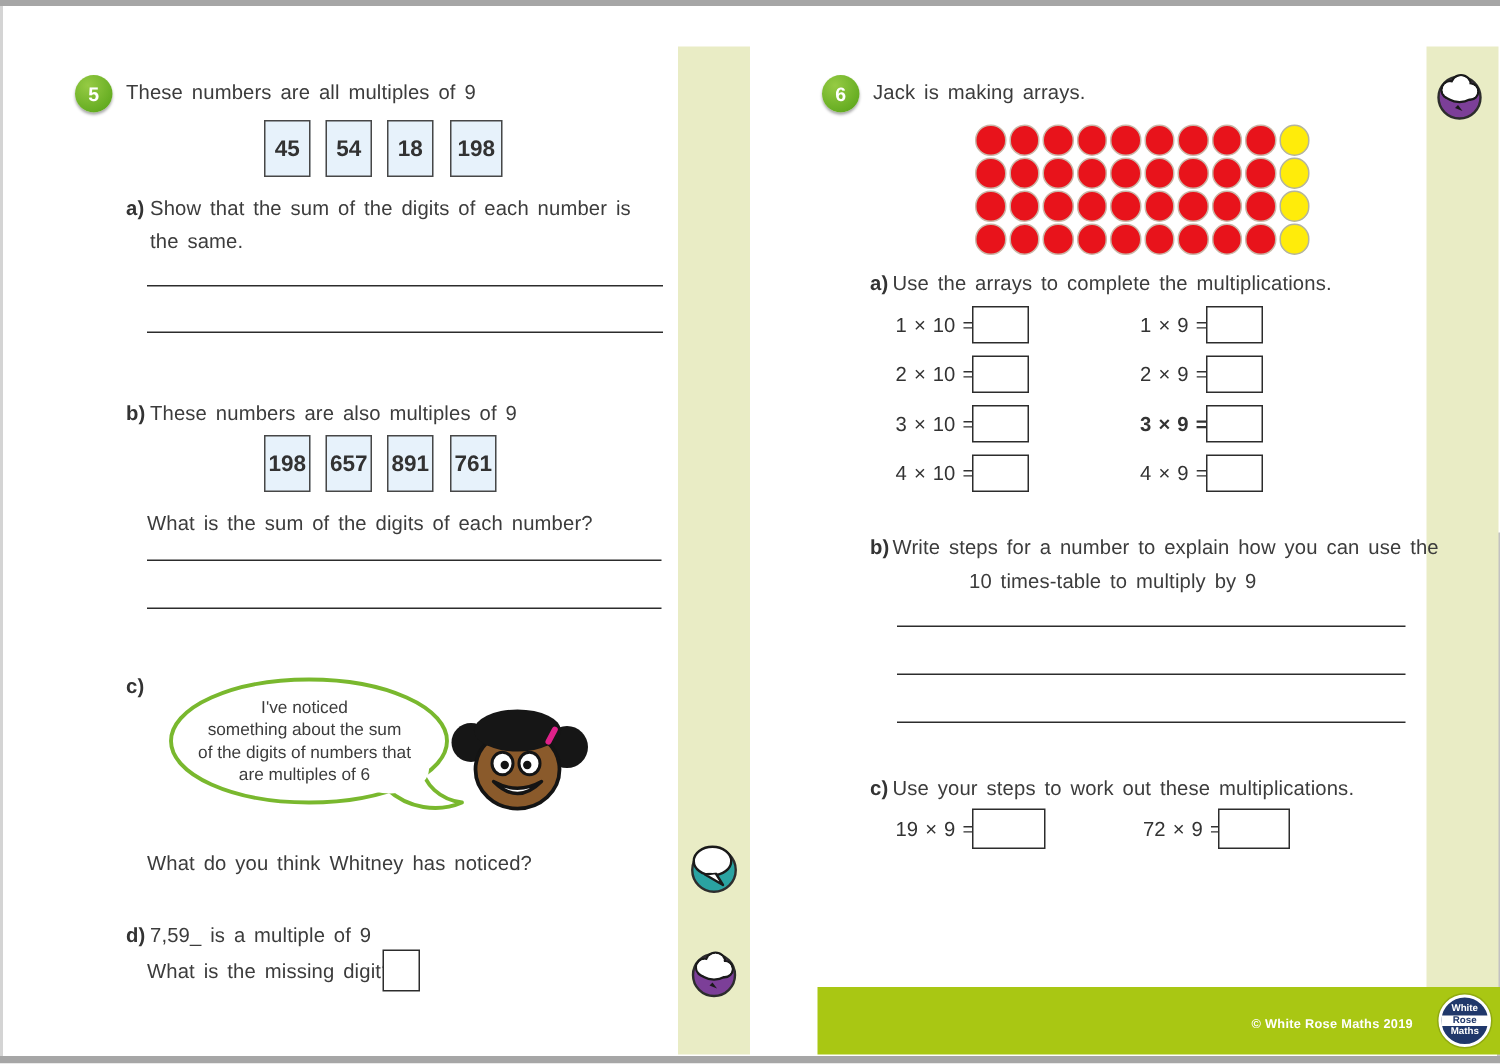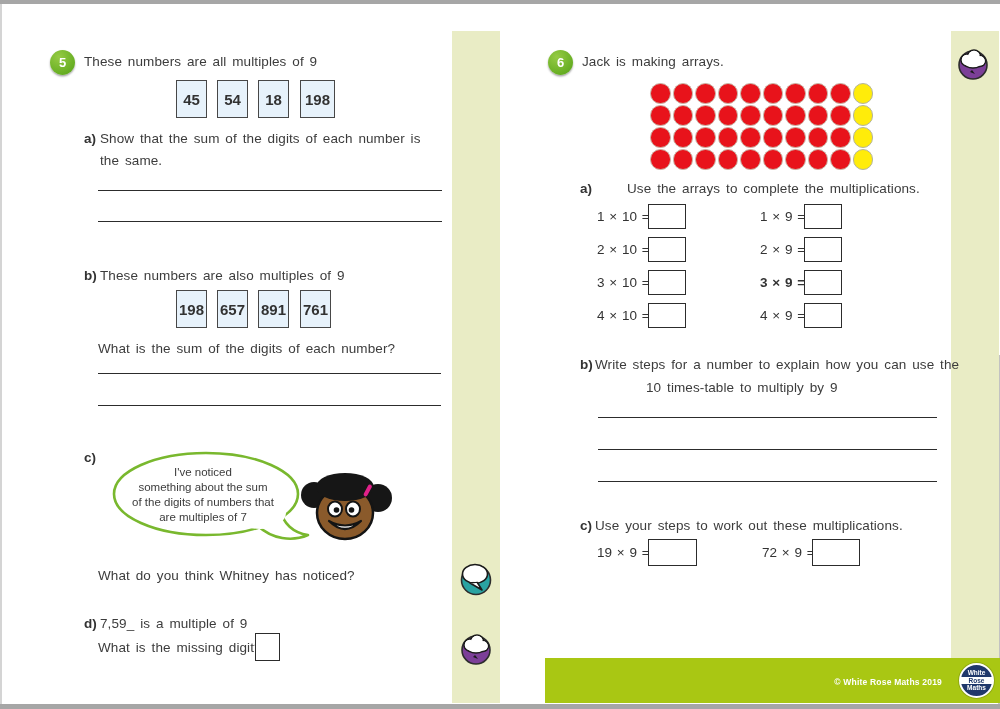--- a/index.html
+++ b/index.html
@@ -88,21 +88,21 @@
     <div class="txt lbl" style="left:84px;top:450px;">c)</div>
 
     <svg style="left:110px;top:451px;" width="200" height="95" viewBox="0 0 200 95">
       <ellipse cx="96" cy="43" rx="92" ry="41" fill="#ffffff" stroke="#79b82e" stroke-width="2.6"></ellipse>
       <path d="M148 75 C 162 88, 182 91, 198 84 C 183 82, 173 72, 171 60 Z" fill="#ffffff" stroke="#79b82e" stroke-width="2.6" stroke-linejoin="round"></path>
       <ellipse cx="150" cy="62" rx="26" ry="16" fill="#ffffff"></ellipse>
     </svg>
     <div class="bubble-line" style="top:466px;text-align:center;">I've noticed</div>
     <div class="bubble-line" style="top:481px;">something about the sum</div>
     <div class="bubble-line" style="top:496px;">of the digits of numbers that</div>
-    <div class="bubble-line" style="top:511px;">are multiples of 7</div>
+    <div class="bubble-line" style="top:511px;">are multiples of 6</div>
 
     <svg style="left:300px;top:470px;" width="92" height="72" viewBox="0 0 92 72">
       <circle cx="14" cy="25" r="13" fill="#161616"></circle>
       <circle cx="78" cy="28" r="14" fill="#161616"></circle>
       <ellipse cx="45" cy="43" rx="28" ry="26" fill="#8a5a2b" stroke="#141414" stroke-width="2.5"></ellipse>
       <ellipse cx="45" cy="17" rx="29" ry="14" fill="#161616"></ellipse>
       <rect x="66" y="14" width="4" height="13" rx="2" fill="#e0218a" transform="rotate(28 68 20)"></rect>
       <ellipse cx="35" cy="39" rx="7" ry="7.5" fill="#ffffff" stroke="#141414" stroke-width="2"></ellipse>
       <ellipse cx="53" cy="39" rx="7" ry="7.5" fill="#ffffff" stroke="#141414" stroke-width="2"></ellipse>
       <circle cx="36.5" cy="40" r="2.8" fill="#141414"></circle>
@@ -203,21 +203,21 @@
           <div class="counter" style="background: rgb(232, 19, 27); border-color: rgb(201, 183, 168);"></div>
           <div class="counter" style="background: rgb(232, 19, 27); border-color: rgb(201, 183, 168);"></div>
           <div class="counter" style="background: rgb(232, 19, 27); border-color: rgb(201, 183, 168);"></div>
           <div class="counter" style="background: rgb(232, 19, 27); border-color: rgb(201, 183, 168);"></div>
           <div class="counter" style="background: rgb(232, 19, 27); border-color: rgb(201, 183, 168);"></div>
           <div class="counter" style="background: rgb(255, 236, 10); border-color: rgb(180, 180, 158);"></div>
         </div>
       </div>
 
     <div class="txt lbl" style="left:580px;top:181px;">a)</div>
-    <div class="txt" style="left:595px;top:181px;margin-left:32px;">Use the arrays to complete the multiplications.</div>
+    <div class="txt" style="left:595px;top:181px;">Use the arrays to complete the multiplications.</div>
 
     <div class="multlabel" style="left:597px;top:209px;">1 × 10 =</div>
     <div class="ansbox" style="left:648px;top:204px;width:38px;height:25px;"></div>
     <div class="multlabel" style="left:597px;top:242px;">2 × 10 =</div>
     <div class="ansbox" style="left:648px;top:237px;width:38px;height:25px;"></div>
     <div class="multlabel" style="left:597px;top:275px;">3 × 10 =</div>
     <div class="ansbox" style="left:648px;top:270px;width:38px;height:25px;"></div>
     <div class="multlabel" style="left:597px;top:308px;">4 × 10 =</div>
     <div class="ansbox" style="left:648px;top:303px;width:38px;height:25px;"></div>
 

